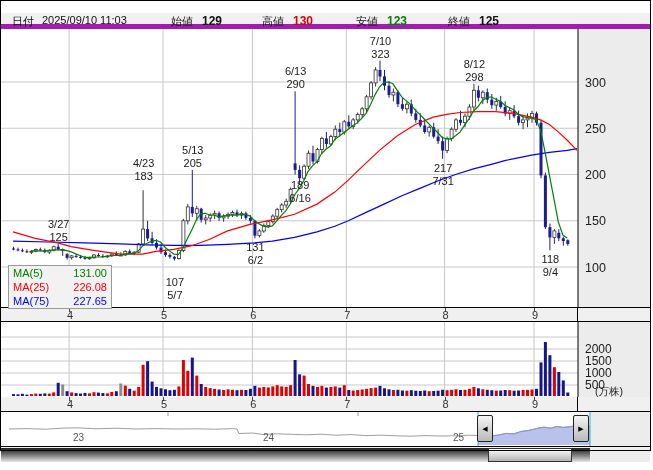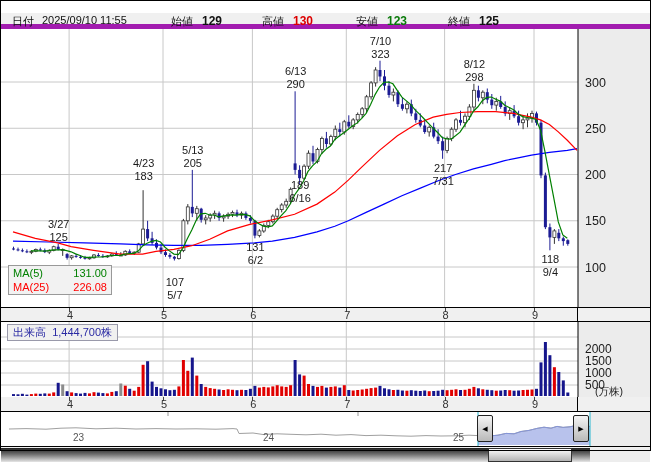--- a/index.html
+++ b/index.html
@@ -41,21 +41,21 @@
          background:linear-gradient(180deg,#fdfdfd,#b3b3b3);border:1px solid #333;cursor:grab;}
   #scrollafter{position:absolute;left:589px;top:1px;width:60px;height:14px;background:#ededed;}
 </style>
 </head>
 <body>
 
 <div id="app">
 
   <div id="infobar" class="sec">
     <span style="left:11px">日付</span>
-    <span style="left:41px">2025/09/10 11:55</span>
+    <span style="left:41px">2025/09/10 11:03</span>
     <span style="left:170px">始値</span>
     <span style="left:201px" class="hval">129</span>
     <span style="left:261px">高値</span>
     <span style="left: 292px; color: rgb(221, 0, 0);" class="hval" id="hv">130</span>
     <span style="left:355px">安値</span>
     <span style="left: 386px; color: rgb(10, 122, 10);" class="hval" id="lv">123</span>
     <span style="left:447px">終値</span>
     <span style="left:478px" class="hval">125</span>
   </div>
 
@@ -336,20 +336,24 @@
       </svg>
     <div id="malegend">
       <div class="row" style="color: rgb(0, 128, 0);">
           <span>MA(5)</span>
           <span>131.00</span>
         </div>
       <div class="row" style="color: rgb(255, 0, 0);">
           <span>MA(25)</span>
           <span>226.08</span>
         </div>
+      <div class="row" style="color: rgb(0, 0, 255);">
+          <span>MA(75)</span>
+          <span>227.65</span>
+        </div>
     </div>
   <div class="ann" style="left: 37.7px; width: 40px; top: 188.875px;">3/27<br>125</div>
       <div class="ann" style="left: 8px; text-align: left; top: 233.6px;">108</div>
       <div class="ann" style="left: 122.63px; width: 40px; top: 128px; text-align: center;">4/23<br>183</div>
       <div class="ann" style="left: 153.92px; width: 40px; top: 234.525px; margin-top: 12px;">107<br>5/7</div>
       <div class="ann" style="left: 171.8px; width: 40px; top: 114.875px;">5/13<br>205</div>
       <div class="ann" style="left: 234.38px; width: 40px; top: 212.325px;">131<br>6/2</div>
       <div class="ann" style="left: 274.61px; width: 40px; top: 36.25px;">6/13<br>290</div>
       <div class="ann" style="left: 279.08px; width: 40px; top: 150px;">189<br>6/16</div>
       <div class="ann" style="left: 359.54px; width: 40px; top: 5.725px;">7/10<br>323</div>
@@ -513,23 +517,20 @@
         <rect x="534.0" y="66.8" width="3" height="7.2" fill="#16168c"></rect>
         <rect x="538.5" y="40.4" width="3" height="33.6" fill="#16168c"></rect>
         <rect x="542.9" y="20.0" width="3" height="54.0" fill="#16168c"></rect>
         <rect x="547.4" y="33.2" width="3" height="40.8" fill="#16168c"></rect>
         <rect x="551.9" y="45.2" width="3" height="28.8" fill="#e00000"></rect>
         <rect x="556.3" y="50.0" width="3" height="24.0" fill="#16168c"></rect>
         <rect x="560.8" y="58.4" width="3" height="15.6" fill="#16168c"></rect>
         <rect x="565.3" y="70.5" width="3" height="3.5" fill="#16168c"></rect>
         <line x1="577" y1="0" x2="577" y2="75" stroke="#000" stroke-width="1"></line>
       </svg>
-    <div id="volbox">
-      <span>出来高</span>&nbsp;&nbsp;<span>1,444,700株</span>
-    </div>
     <div id="volunit">(万株)</div>
   </div>
 
   <div id="strip2" class="sec">
       <div class="vl577"></div>
       <div class="strip-tick" style="left: 68.11px;"></div>
       <div class="strip-label" style="left: 59.11px;">4</div>
       <div class="strip-tick" style="left: 161.98px;"></div>
       <div class="strip-label" style="left: 152.98px;">5</div>
       <div class="strip-tick" style="left: 251.38px;"></div>

